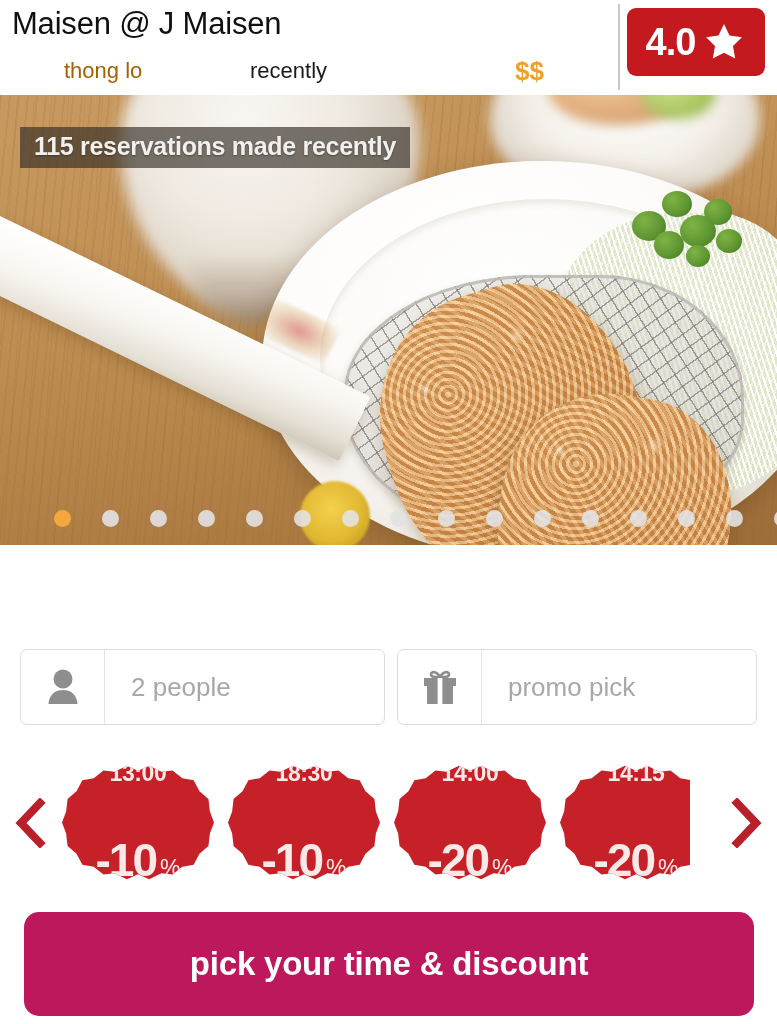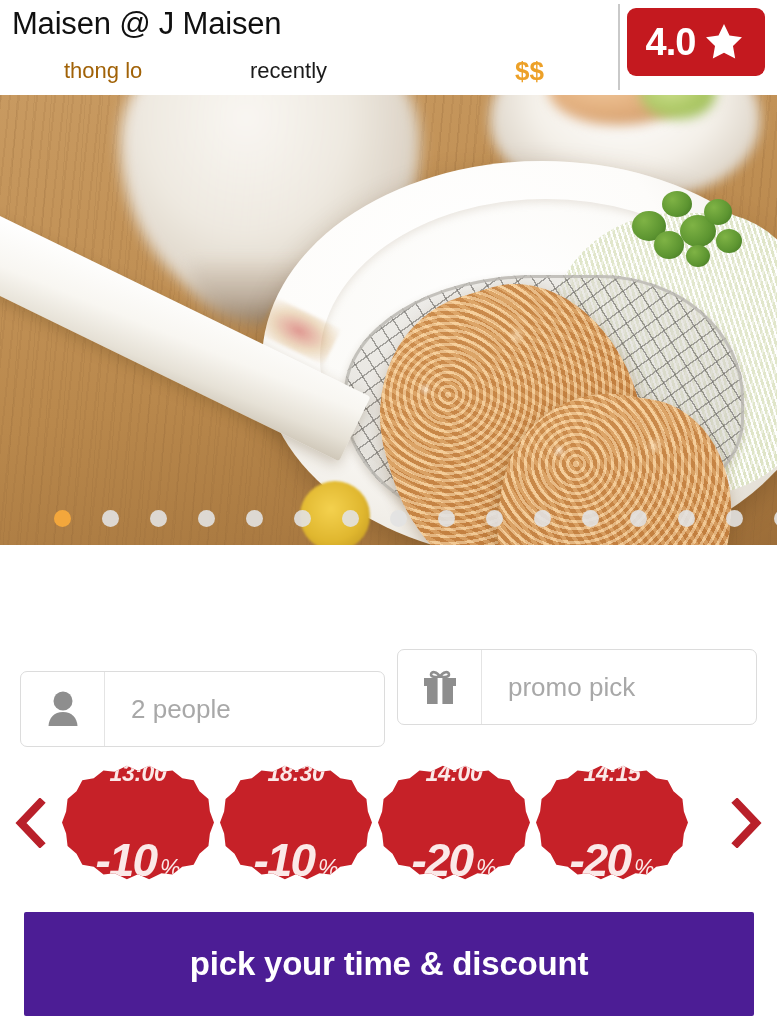--- a/index.html
+++ b/index.html
@@ -311,21 +311,21 @@
   .field {
     position: absolute;
     background: #ffffff;
     border: 1px solid #dcdcdc;
     border-radius: 7px;
     display: flex;
     align-items: stretch;
     overflow: hidden;
   }
   .field-date   { left: 20px;  top: 13px;  width: 737px; height: 76px; }
-  .field-people { left: 20px;  top: 104px; width: 365px; height: 76px; margin-top: 22px; }
+  .field-people { left: 20px;  top: 104px; width: 365px; height: 76px; }
   .field-promo  { left: 397px; top: 104px; width: 360px; height: 76px; }
   .field-icon {
     width: 84px;
     flex: 0 0 84px;
     display: flex;
     align-items: center;
     justify-content: center;
     border-right: 1px solid #e4e4e4;
   }
   .field-icon svg { display: block; }
@@ -364,22 +364,21 @@
     left: 62px; top: 0;
     width: 628px; height: 165px;
     overflow: hidden;
   }
   .deal-track {
     position: absolute;
     left: 0; top: 0;
     display: flex;
     align-items: center;
     height: 165px;
-    gap: 6px;
-    font-style: italic;
+    gap: 14px;
   }
   .deal {
     position: relative;
     flex: 0 0 auto;
     width: 152px; height: 152px;
     display: flex;
     flex-direction: column;
     align-items: center;
     justify-content: center;
     color: #fbe9e8;
@@ -426,23 +425,23 @@
     font-size: 23px;
     font-weight: 400;
     margin-left: 4px;
   }
 
   
   .cta {
     position: absolute;
     left: 24px; top: 912px;
     width: 730px; height: 104px;
-    background: #4c1d95;
+    background: #be185d;
     border: none;
-    border-radius: 2px;
+    border-radius: 15px;
     color: #ffffff;
     font-family: "Liberation Sans", sans-serif;
     font-size: 33px;
     font-weight: 700;
     letter-spacing: -0.2px;
     cursor: pointer;
   }
 </style>
 </head>
 <body>
@@ -496,20 +495,21 @@
       <div class="rack"></div>
       <div class="rack-rim"></div>
       <div class="katsu katsu-a"></div>
       <div class="katsu katsu-b"></div>
 
       <div class="chopstick"></div>
       <div class="chopstick-mark"></div>
       <div class="chopstick-logo"></div>
     </div>
 
+    <div class="hero-banner">115 reservations made recently</div>
 
     <div class="dots">
         <span class="dot active"></span>
         <span class="dot"></span>
         <span class="dot"></span>
         <span class="dot"></span>
         <span class="dot"></span>
         <span class="dot"></span>
         <span class="dot"></span>
         <span class="dot"></span>

